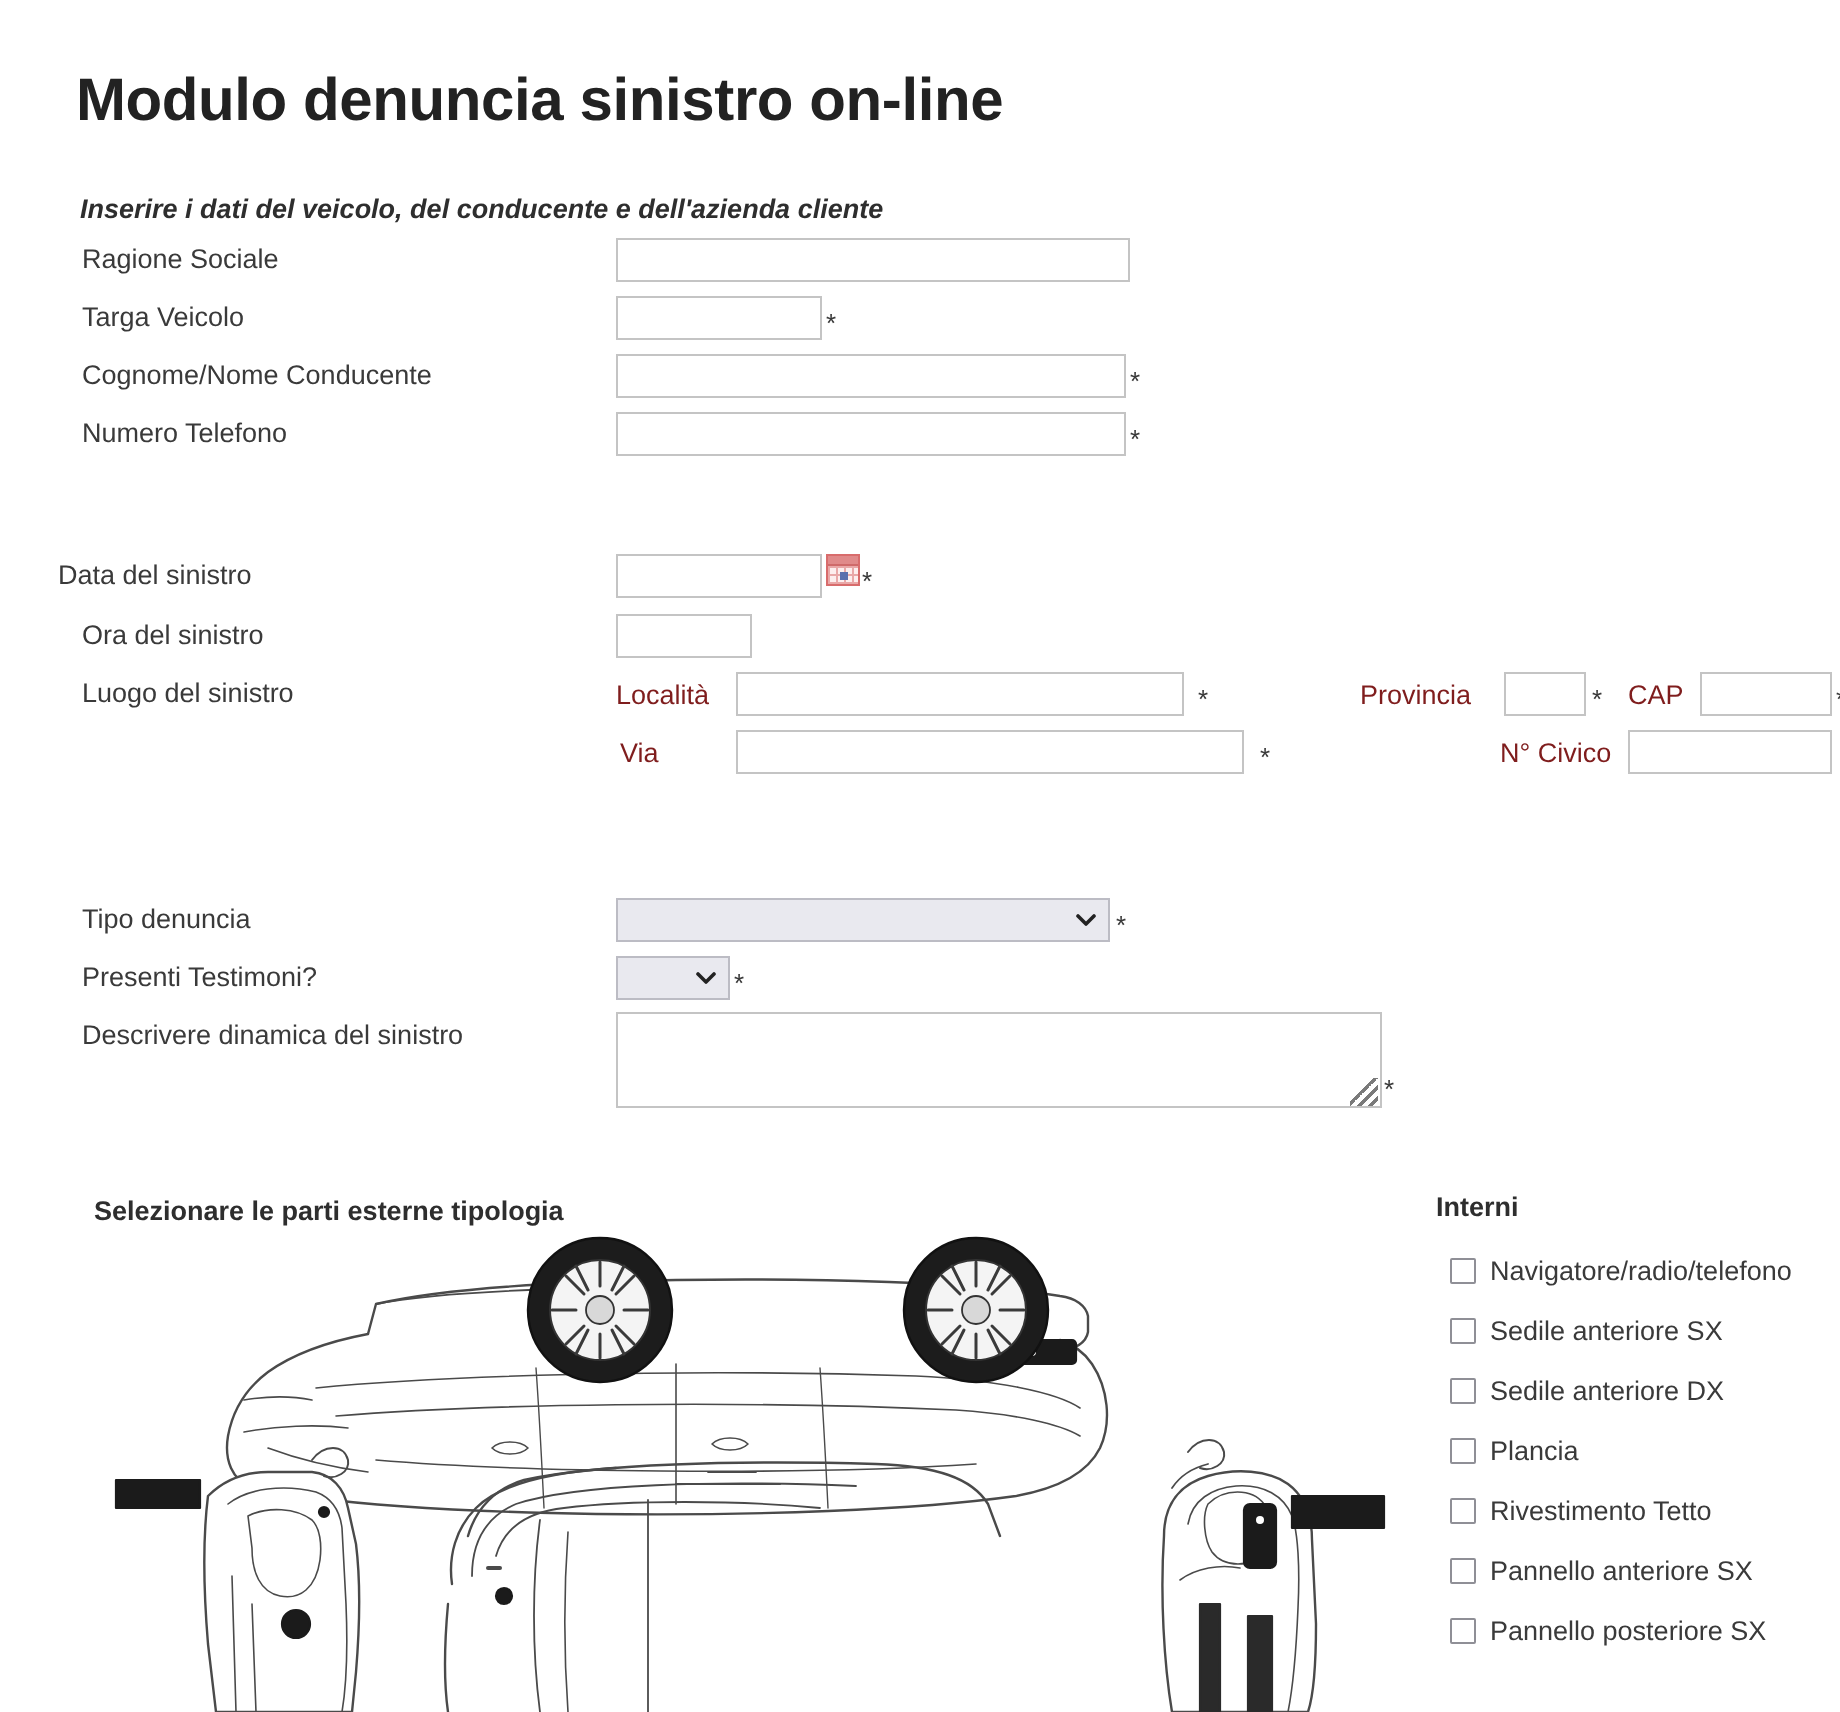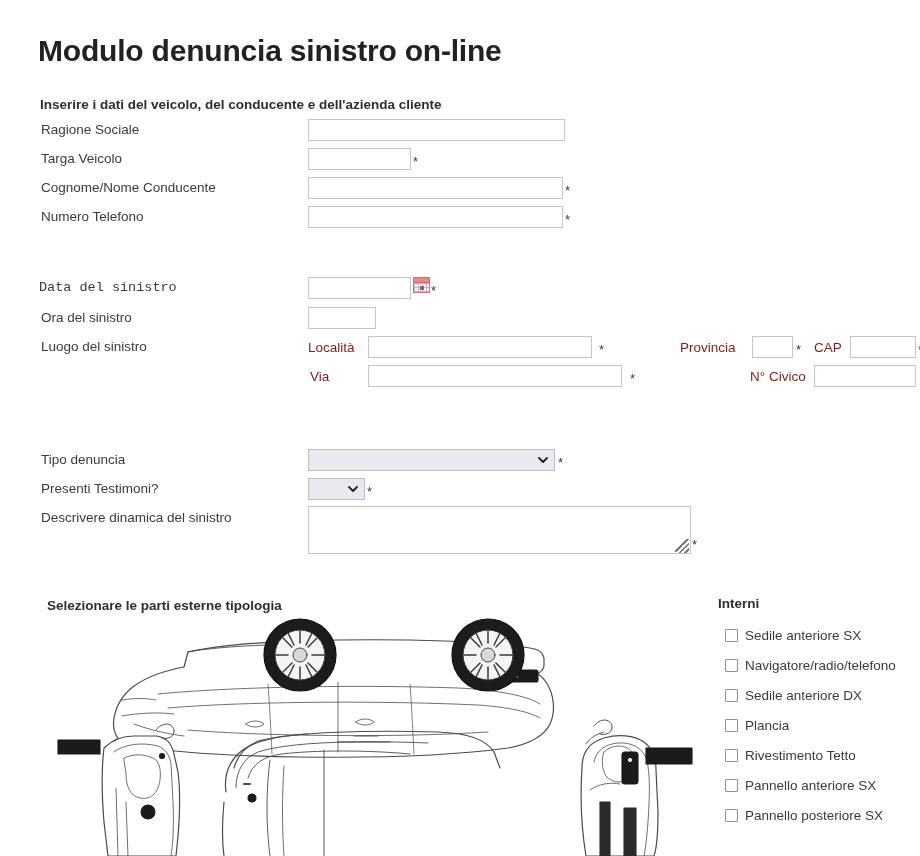--- a/index.html
+++ b/index.html
@@ -208,39 +208,39 @@
   }
   .car-area svg { display: block; }
 </style>
 </head>
 <body>
 
 <div class="page">
 
   <div class="page-title">Modulo denuncia sinistro on-line</div>
 
-  <div class="section-header" style="left:40px; top:97px;">Inserire i dati del veicolo, del conducente e dell'azienda cliente</div>
+  <div class="section-header" style="left:40px; top:97px;font-style:italic;">Inserire i dati del veicolo, del conducente e dell'azienda cliente</div>
 
   <div class="field-label" style="left:41px; top:122px;">Ragione Sociale</div>
   <input class="txt" style="left: 308px; top: 119px; width: 257px;" type="text" value="">
 
   <div class="field-label" style="left:41px; top:151px;">Targa Veicolo</div>
   <input class="txt" style="left: 308px; top: 148px; width: 103px;" type="text" value="">
   <div class="req" style="left:413px; top:155px;">*</div>
 
   <div class="field-label" style="left:41px; top:180px;">Cognome/Nome Conducente</div>
   <input class="txt" style="left: 308px; top: 177px; width: 255px;" type="text" value="">
   <div class="req" style="left:565px; top:184px;">*</div>
 
   <div class="field-label" style="left:41px; top:209px;">Numero Telefono</div>
   <input class="txt" style="left: 308px; top: 206px; width: 255px;" type="text" value="">
   <div class="req" style="left:565px; top:213px;">*</div>
 
 
-  <div class="field-label" style="left:39px; top:280px;font-family:Liberation Mono, monospace;">Data del sinistro</div>
+  <div class="field-label" style="left:29px; top:280px;">Data del sinistro</div>
   <input class="txt" style="left: 308px; top: 277px; width: 103px;" type="text" value="">
   <div class="cal-icon" style="left:413px; top:277px;">
     <div class="cal-top"></div>
     <div class="cal-grid">
         <div class="cal-dot"></div>
       </div>
   </div>
   <div class="req" style="left:431px; top:284px;">*</div>
 
   <div class="field-label" style="left:41px; top:310px;">Ora del sinistro</div>
@@ -429,28 +429,28 @@
 
       </g>
     </svg>
   </div>
 
   <div class="checklist">
     <div class="checklist-title">Interni</div>
 
     <label class="check-row">
       <span class="cbx"></span>
+      <span class="check-label">Navigatore/radio/telefono</span>
+    </label>
+    <label class="check-row">
+      <span class="cbx"></span>
       <span class="check-label">Sedile anteriore SX</span>
     </label>
     <label class="check-row">
       <span class="cbx"></span>
-      <span class="check-label">Navigatore/radio/telefono</span>
-    </label>
-    <label class="check-row">
-      <span class="cbx"></span>
       <span class="check-label">Sedile anteriore DX</span>
     </label>
     <label class="check-row">
       <span class="cbx"></span>
       <span class="check-label">Plancia</span>
     </label>
     <label class="check-row">
       <span class="cbx"></span>
       <span class="check-label">Rivestimento Tetto</span>
     </label>

